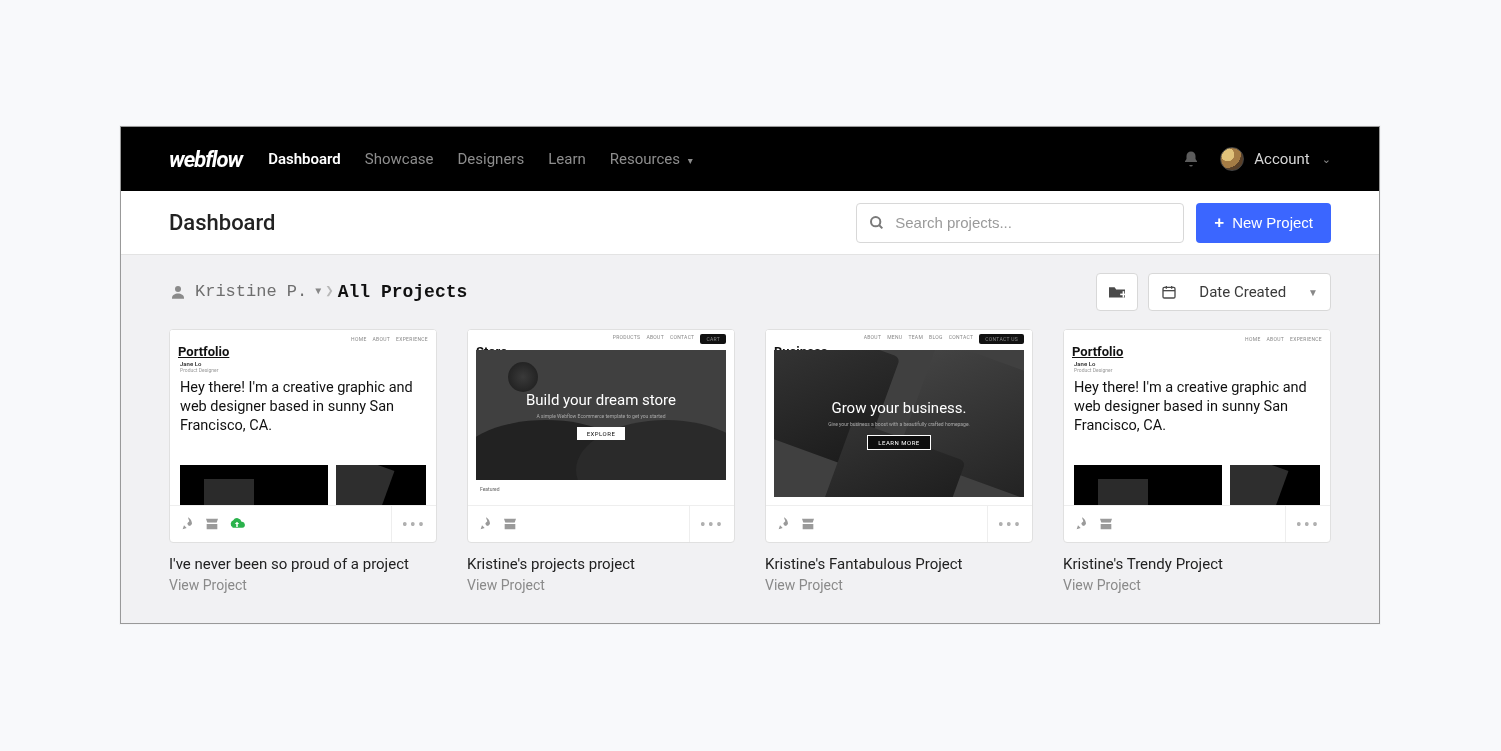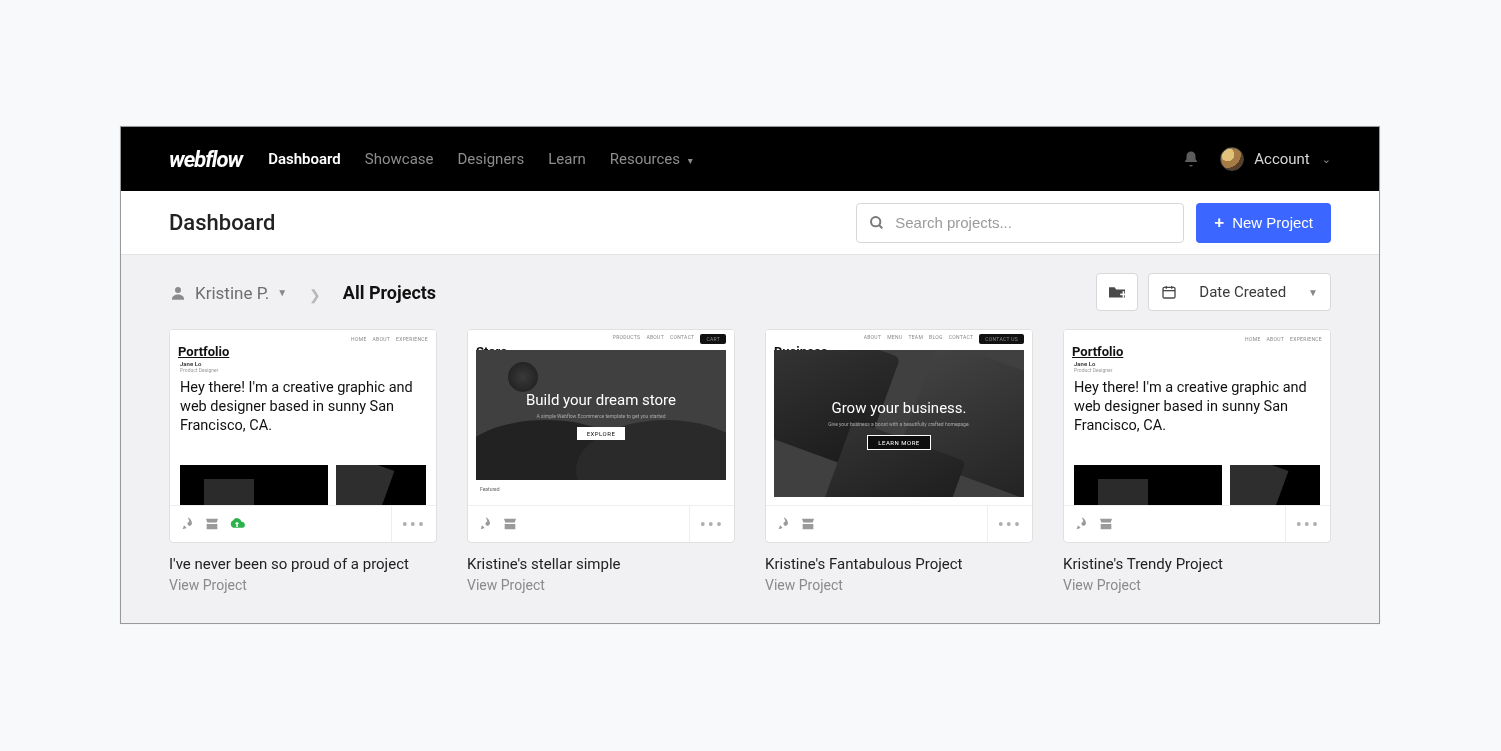--- a/index.html
+++ b/index.html
@@ -28,21 +28,21 @@
   .search-wrap { margin-left:auto; display:flex; align-items:center; gap:12px; }
   .search-box { display:flex; align-items:center; width:328px; height:40px; border:1px solid #d8d8d8; border-radius:4px; background:#fff; padding:12px 12px; }
   .search-box svg { color:#7a7a7a; margin-right:10px; flex:0 0 auto; }
   .search-input { border:none; outline:none; font-size:15px; color:#333; width:100%; background:transparent; }
   .search-input::placeholder { color:#9a9a9a; }
   .new-project-btn { height:40px; background:#3b66ff; color:#fff; border:none; border-radius:4px; padding:0 18px; font-size:15px; display:flex; align-items:center; gap:8px; cursor:pointer; font-weight:500;}
   .new-project-btn .plus { font-size:17px; font-weight:600; }
   
   .content { background:#f1f1f3; padding:18px 48px 22px 48px; height:calc(100% - 125px); }
   .breadcrumb-row { display:flex; align-items:center; margin-bottom:18px; }
-  .bc-left { display:flex; align-items:flex-end; gap:22px; color:#6e6e6e; font-size:17px; }
+  .bc-left { display:flex; align-items:flex-start; gap:4px; color:#6e6e6e; font-size:17px;font-family:Liberation Mono, monospace; }
   .bc-user { display:flex; align-items:center; gap:8px; cursor:pointer; }
   .bc-user .small-caret { font-size:10px; color:#888; }
   .chev { color:#b8b8b8; font-size:14px; }
   .bc-all { color:#111; font-weight:700; font-size:18px; }
   .bc-right { margin-left:auto; display:flex; gap:10px; }
   .icon-btn { height:38px; border:1px solid #d8d8d8; background:#fff; border-radius:4px; display:flex; align-items:center; justify-content:center; padding:0 10px; cursor:pointer; }
   .sort-btn { height:38px; border:1px solid #d8d8d8; background:#fff; border-radius:4px; display:flex; align-items:center; padding:0 12px; gap:22px; cursor:pointer; color:#3a3a3a; font-size:15px;}
   .sort-btn .small-caret { font-size:10px; color:#888; }
   
   .cards { display:flex; gap:30px; }
@@ -255,21 +255,21 @@
                   <span>
                     <svg width="16" height="16" viewBox="0 0 24 24" fill="#9a9a9a">
                       <path d="M3 4h18l-2 6H5zM4 12h16v8H4z"></path>
                       <path d="M4 10a2 2 0 1 0 4 0 2 2 0 1 0 4 0 2 2 0 1 0 4 0 2 2 0 1 0 4 0" fill="#fff"></path>
                     </svg>
                   </span>
                 </div>
                 <div class="more-dots">•••</div>
               </div>
             </div>
-            <div class="card-title">Kristine's stellar simple</div>
+            <div class="card-title">Kristine's projects project</div>
             <div class="card-link">View Project</div>
           </div>
           <div class="card-wrap">
             <div class="card">
               <div class="thumb">
                 <div class="thumb-header">
                   <span class="tname">Business</span>
                   <div class="tmenu">
                     <span>ABOUT</span>
                     <span>MENU</span>

